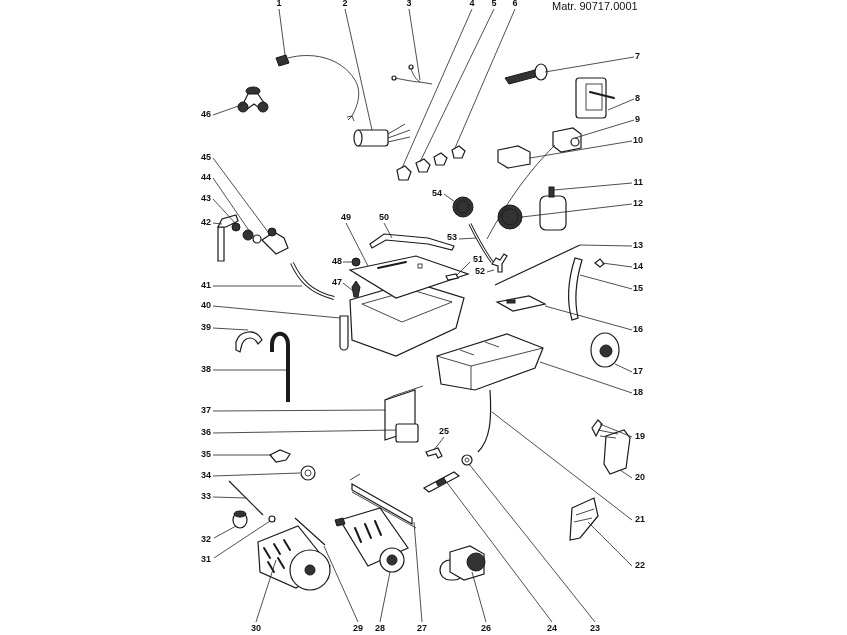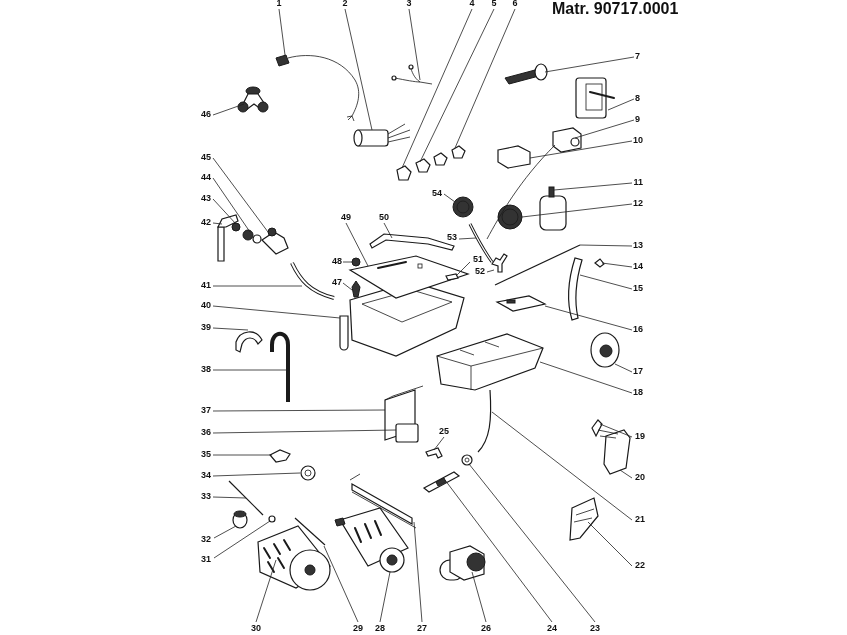--- a/index.html
+++ b/index.html
@@ -1,19 +1,19 @@
 <!DOCTYPE html>
 <html><head>
 <meta charset="utf-8">
 <style>
   html, body { margin: 0; padding: 0; background: #ffffff; }
   body { width: 847px; height: 635px; overflow: hidden; position: relative;
          font-family: "Liberation Sans", sans-serif; }
   #diagram { position: absolute; left: 0; top: 0; width: 847px; height: 635px; }
-  .matr { position: absolute; left: 552px; top: 0px; font-weight: bold; font-size: 16px; color: #111; }
+  .matr { position: absolute; left: 552px; top: 0px; font-weight: normal; font-size: 11px; color: #111; }
   .lbl { font-family: "Liberation Sans", sans-serif; font-size: 9px; font-weight: bold; fill: #111; }
   .leader { stroke: #222; stroke-width: 0.8; fill: none; }
   .part { stroke: #1a1a1a; stroke-width: 1.2; fill: #fff; }
   .part-dark { stroke: #1a1a1a; stroke-width: 1; fill: #333; }
   .thin { stroke: #1a1a1a; stroke-width: 0.8; fill: none; }
   .hatch { stroke: #1a1a1a; stroke-width: 2; fill: none; stroke-linecap: round; }
 </style>
 </head>
 <body>
 

